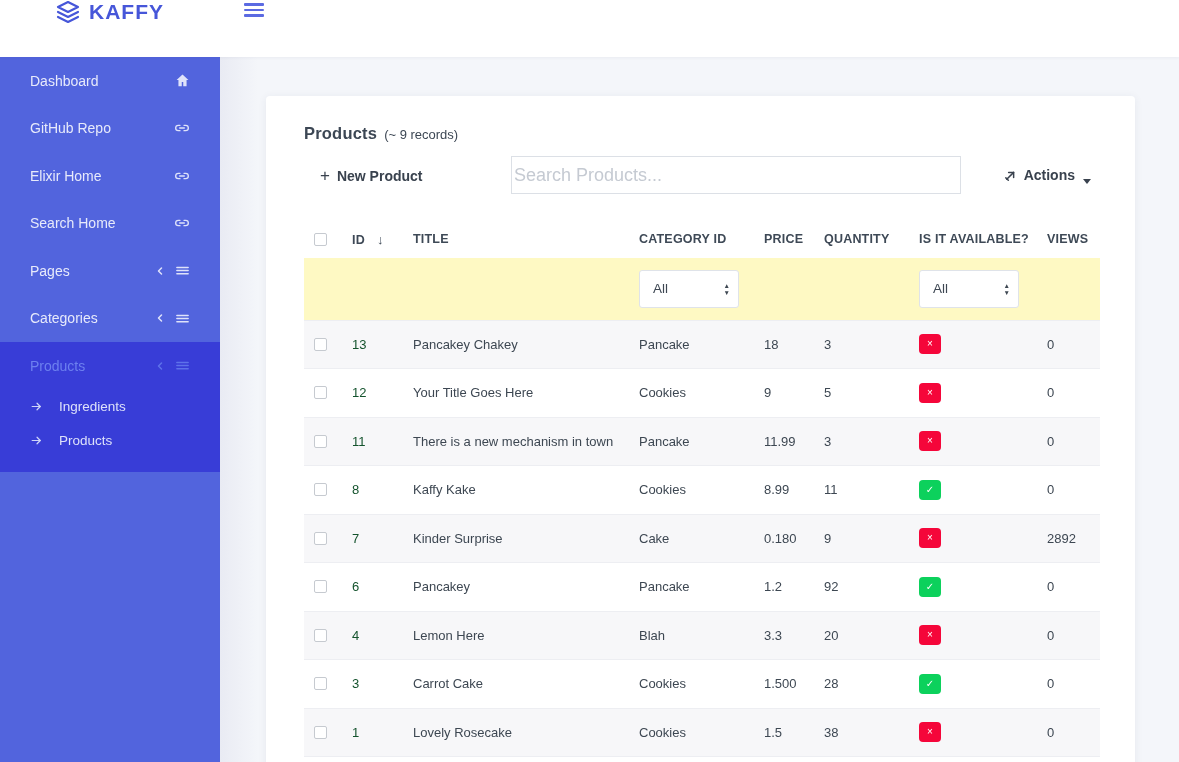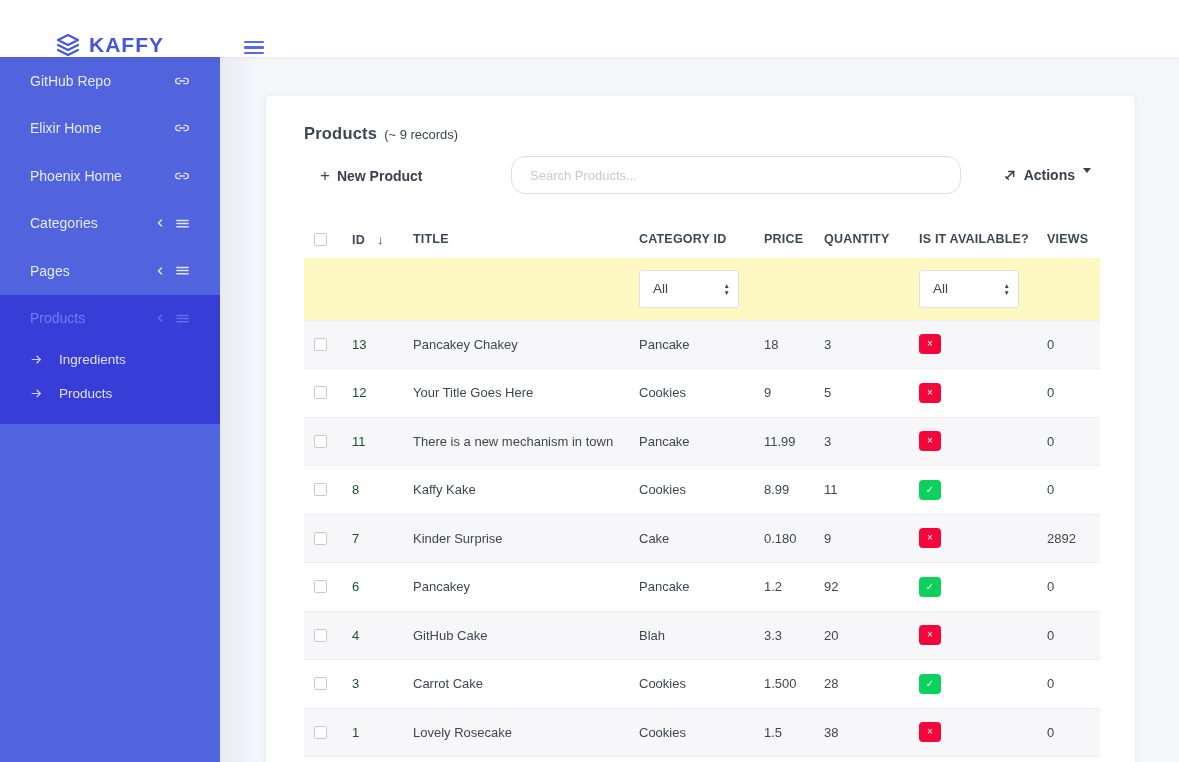--- a/index.html
+++ b/index.html
@@ -7,21 +7,21 @@
   body {
     font-family: "Liberation Sans", "DejaVu Sans", sans-serif;
     background: #f4f6fa;
     position: relative;
   }
 
   
   .topbar {
     position: absolute; top: 0; left: 0; right: 0; height: 57px;
     background: #ffffff; z-index: 20;
-    display: flex; align-items: flex-end;
+    display: flex; align-items: flex-start;
     box-shadow: 0 1px 3px rgba(30,40,80,0.05);
   }
   .logo-area {
     width: 220px; display: flex; align-items: center; justify-content: center; gap: 9px;
   }
   .logo-icon { color: #4656d9; display: inline-flex; }
   .logo-text {
     font-size: 21px; font-weight: bold; letter-spacing: 1px; color: #4656d9;
   }
   .hamburger {
@@ -68,28 +68,28 @@
 
   .controls { position: relative; height: 38px; margin-top: 13px; }
   .new-product {
     position: absolute; left: 16px; top: 50%; transform: translateY(-50%);
     display: flex; align-items: center; gap: 7px; cursor: pointer;
     font-size: 14px; font-weight: bold; color: #39424e; text-decoration: none;
   }
   .new-product .plus { font-size: 17px; font-weight: normal; line-height: 1; }
   .search-input {
     position: absolute; left: 207px; top: 0; width: 450px; height: 38px;
-    border: 1px solid #dce0e6; border-radius: 14px; background: #fff;
-    padding: 0 18px; font-size: 13px; color: #3d4752; outline: none;
+    border: 1px solid #dce0e6; border-radius: 0; background: #fff;
+    padding: 0 2px; font-size: 18px; color: #3d4752; outline: none;
     font-family: "Liberation Sans", "DejaVu Sans", sans-serif;
   }
   .search-input::placeholder { color: #c5cad2; }
   .actions-btn {
     position: absolute; right: 6px; top: 50%; transform: translateY(-50%);
-    display: flex; align-items: flex-start; gap: 6px; cursor: pointer;
+    display: flex; align-items: flex-end; gap: 6px; cursor: pointer;
     font-size: 14px; font-weight: bold; color: #39424e;
   }
   .actions-btn .icon { display: inline-flex; color: #39424e; }
   .caret-down {
     display: inline-block; width: 0; height: 0; margin-left: 2px; transform: translateY(1px);
     border-left: 4px solid transparent; border-right: 4px solid transparent;
     border-top: 5px solid #39424e;
   }
 
   
@@ -159,20 +159,29 @@
   </div>
   <div class="hamburger">
       <i></i>
       <i></i>
       <i></i>
     </div>
 </div>
 
 <nav class="sidebar" id="sidebar">
     <div class="side-item">
+      <span>Dashboard</span>
+      <span class="spacer"></span>
+      <span class="icon">
+        <svg width="15" height="15" viewBox="0 0 24 24" fill="currentColor">
+          <path d="M12 2.5 21.5 11h-3v10h-5.3v-6.5h-2.4V21H5.5V11h-3z"></path>
+        </svg>
+      </span>
+    </div>
+    <div class="side-item">
       <span>GitHub Repo</span>
       <span class="spacer"></span>
       <span class="icon">
         <svg width="16" height="16" viewBox="0 0 24 24" fill="none" stroke="currentColor" stroke-width="2" stroke-linecap="round" stroke-linejoin="round">
           <path d="M15 8h2.5a4 4 0 0 1 0 8H15"></path>
           <path d="M9 16H6.5a4 4 0 0 1 0-8H9"></path>
           <line x1="8.5" y1="12" x2="15.5" y2="12"></line>
         </svg>
       </span>
     </div>
@@ -181,48 +190,48 @@
       <span class="spacer"></span>
       <span class="icon">
         <svg width="16" height="16" viewBox="0 0 24 24" fill="none" stroke="currentColor" stroke-width="2" stroke-linecap="round" stroke-linejoin="round">
           <path d="M15 8h2.5a4 4 0 0 1 0 8H15"></path>
           <path d="M9 16H6.5a4 4 0 0 1 0-8H9"></path>
           <line x1="8.5" y1="12" x2="15.5" y2="12"></line>
         </svg>
       </span>
     </div>
     <div class="side-item">
-      <span>Phoenix Home</span>
+      <span>Search Home</span>
       <span class="spacer"></span>
       <span class="icon">
         <svg width="16" height="16" viewBox="0 0 24 24" fill="none" stroke="currentColor" stroke-width="2" stroke-linecap="round" stroke-linejoin="round">
           <path d="M15 8h2.5a4 4 0 0 1 0 8H15"></path>
           <path d="M9 16H6.5a4 4 0 0 1 0-8H9"></path>
           <line x1="8.5" y1="12" x2="15.5" y2="12"></line>
         </svg>
       </span>
     </div>
     <div class="side-item">
-      <span>Categories</span>
+      <span>Pages</span>
       <span class="spacer"></span>
       <span class="icon">
         <svg width="12" height="12" viewBox="0 0 24 24" fill="none" stroke="currentColor" stroke-width="3" stroke-linecap="round" stroke-linejoin="round">
           <polyline points="15 18 9 12 15 6"></polyline>
         </svg>
       </span>
       <span class="icon">
         <svg width="15" height="15" viewBox="0 0 24 24" fill="none" stroke="currentColor" stroke-width="2.4" stroke-linecap="round">
           <line x1="3" y1="7" x2="21" y2="7"></line>
           <line x1="3" y1="12" x2="21" y2="12"></line>
           <line x1="3" y1="17" x2="21" y2="17"></line>
         </svg>
       </span>
     </div>
     <div class="side-item">
-      <span>Pages</span>
+      <span>Categories</span>
       <span class="spacer"></span>
       <span class="icon">
         <svg width="12" height="12" viewBox="0 0 24 24" fill="none" stroke="currentColor" stroke-width="3" stroke-linecap="round" stroke-linejoin="round">
           <polyline points="15 18 9 12 15 6"></polyline>
         </svg>
       </span>
       <span class="icon">
         <svg width="15" height="15" viewBox="0 0 24 24" fill="none" stroke="currentColor" stroke-width="2.4" stroke-linecap="round">
           <line x1="3" y1="7" x2="21" y2="7"></line>
           <line x1="3" y1="12" x2="21" y2="12"></line>
@@ -423,21 +432,21 @@
             <td class="cell-available"><span class="badge green">
                 <span>✓</span>
               </span></td>
             <td class="cell-views">0</td>
           </tr>
           <tr>
             <td>
               <input type="checkbox" class="row-check" style="">
             </td>
             <td class="cell-id"><a class="id-link">4</a></td>
-            <td class="cell-title">GitHub Cake</td>
+            <td class="cell-title">Lemon Here</td>
             <td class="cell-category">Blah</td>
             <td class="cell-price">3.3</td>
             <td class="cell-quantity">20</td>
             <td class="cell-available"><span class="badge red">
                 <span>×</span>
               </span></td>
             <td class="cell-views">0</td>
           </tr>
           <tr>
             <td>

